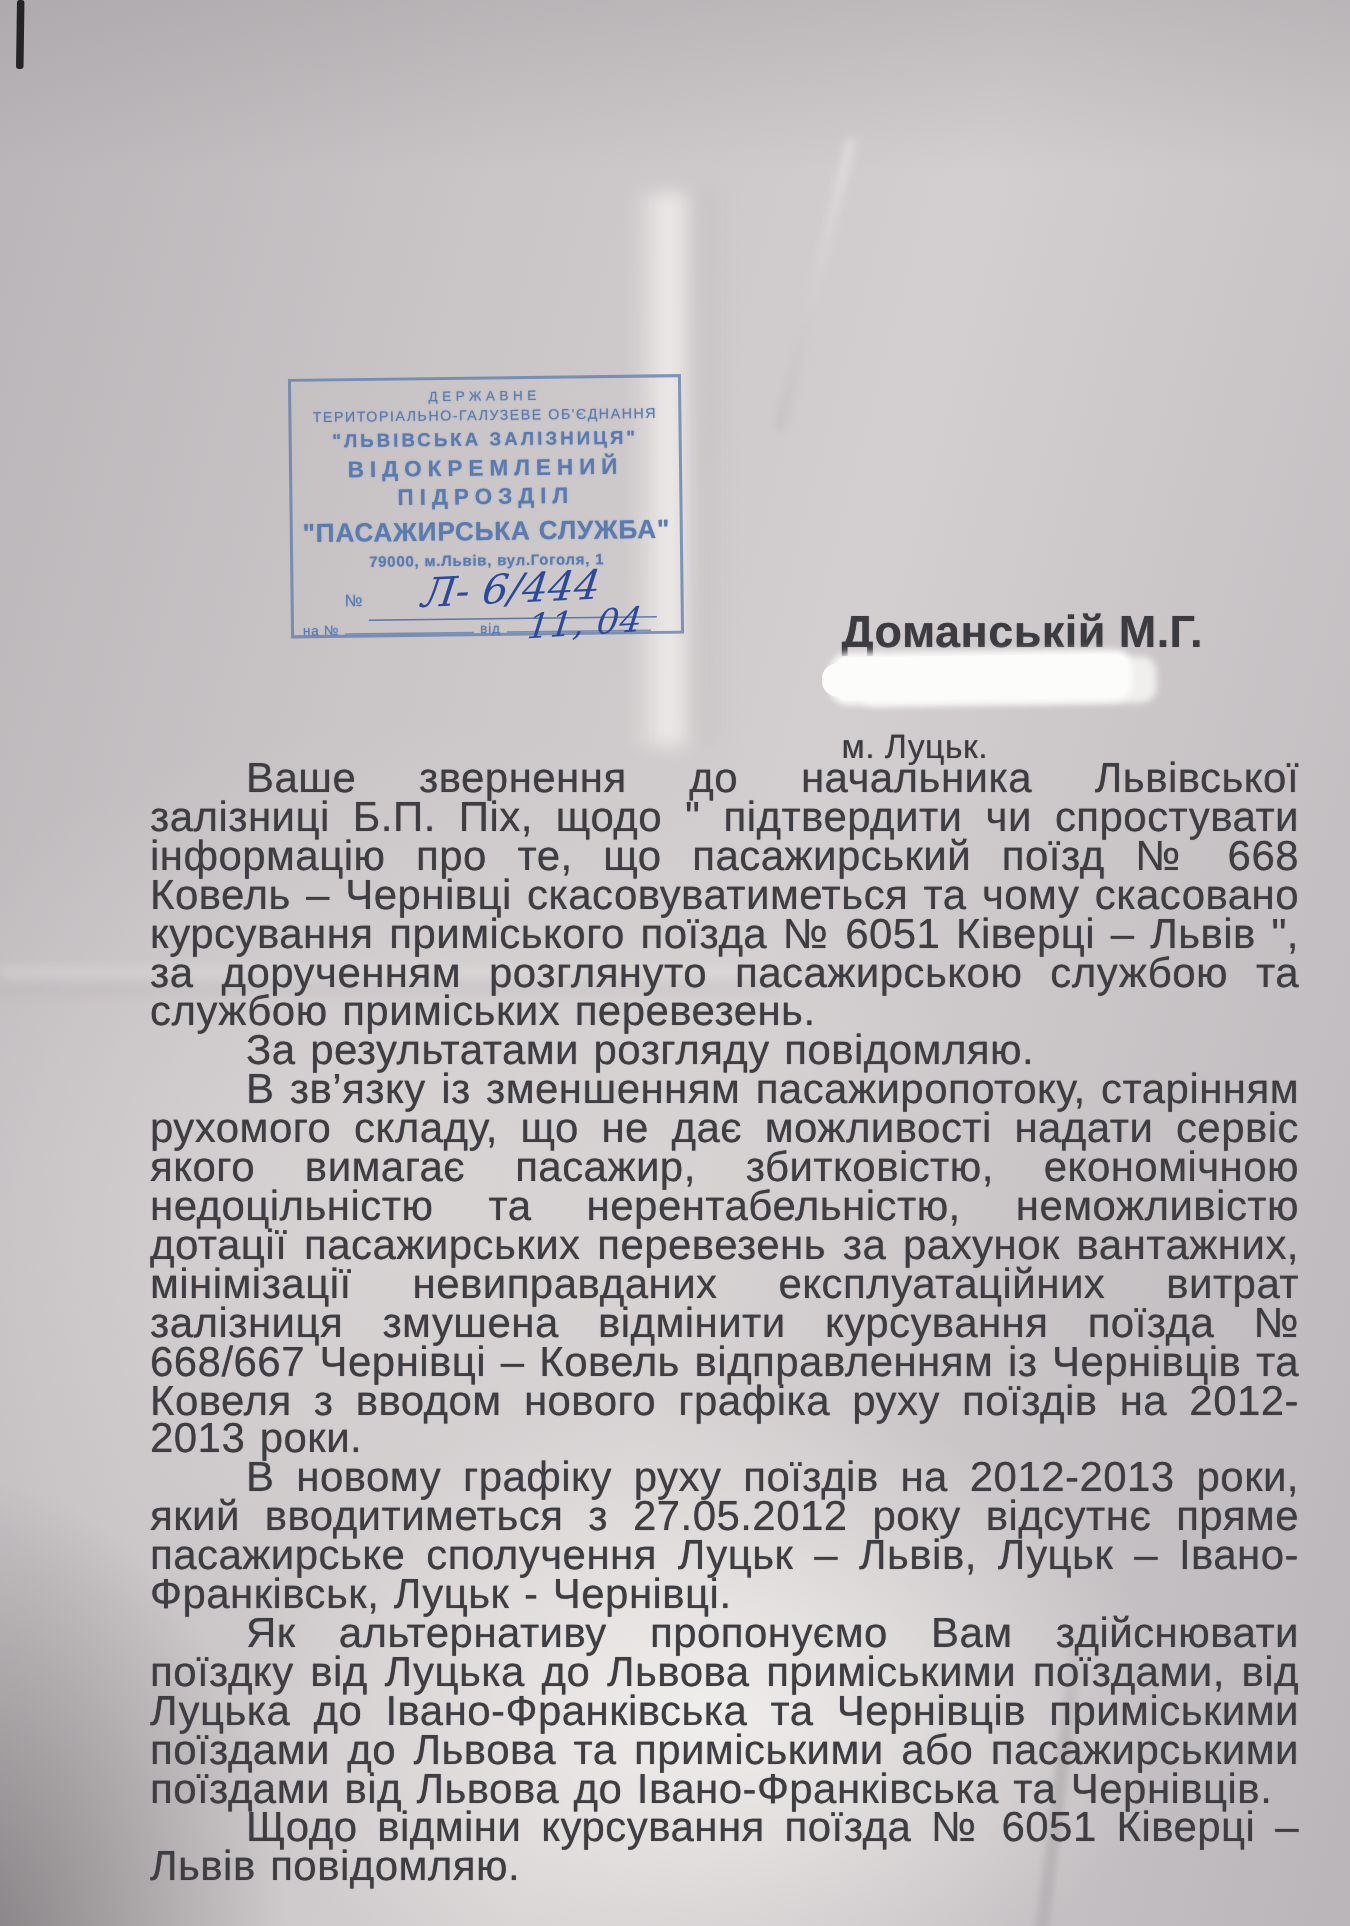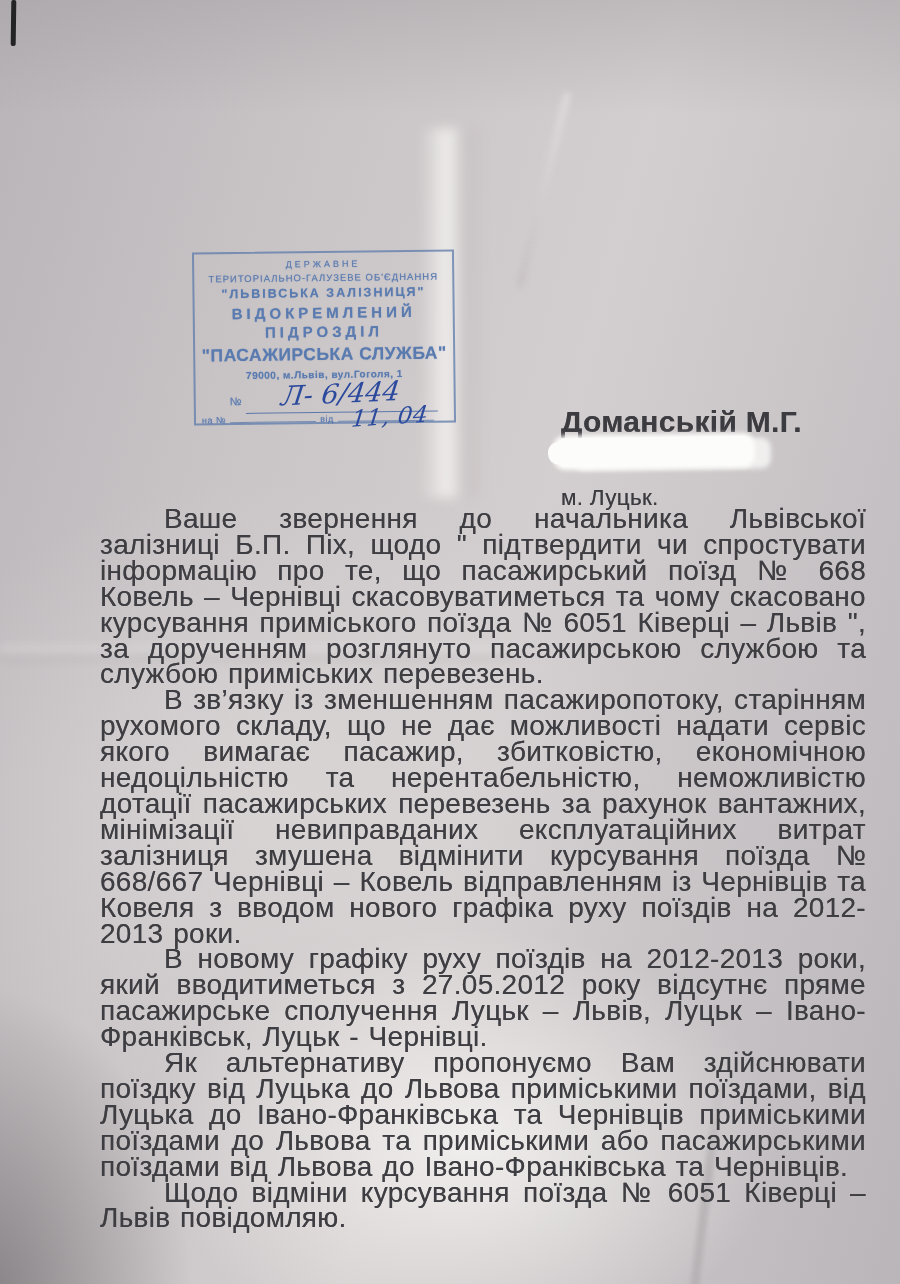--- a/index.html
+++ b/index.html
@@ -99,19 +99,20 @@
       <span class="date-value hand">11, 04</span>
     </div>
   </div>
 
   <div class="addr-name">Доманській М.Г.</div>
   <div class="redaction"></div>
   <div class="addr-city">м. Луцьк.</div>
 
   <div class="letter-body">
     <p>Ваше звернення до начальника Львівської залізниці  Б.П. Піх, щодо " підтвердити чи спростувати інформацію про те, що пасажирський поїзд № 668 Ковель – Чернівці скасовуватиметься та чому скасовано курсування приміського поїзда № 6051 Ківерці – Львів ", за дорученням розглянуто пасажирською службою та службою приміських перевезень.</p>
+    <p>За результатами розгляду повідомляю.</p>
     <p>В зв’язку із зменшенням пасажиропотоку, старінням рухомого складу, що не дає можливості надати сервіс якого вимагає пасажир, збитковістю, економічною недоцільністю та нерентабельністю, неможливістю дотації пасажирських перевезень за рахунок вантажних, мінімізації невиправданих експлуатаційних витрат залізниця змушена відмінити курсування поїзда № 668/667 Чернівці – Ковель відправленням із Чернівців та Ковеля з вводом нового графіка руху поїздів на 2012-2013 роки.</p>
     <p>В новому графіку руху поїздів на 2012-2013 роки, який вводитиметься з 27.05.2012 року відсутнє пряме пасажирське сполучення Луцьк – Львів, Луцьк – Івано-Франківськ, Луцьк - Чернівці.</p>
     <p>Як альтернативу пропонуємо Вам здійснювати поїздку від Луцька до Львова приміськими поїздами, від Луцька до Івано-Франківська та Чернівців приміськими поїздами до Львова та приміськими або пасажирськими поїздами від Львова до Івано-Франківська та Чернівців.</p>
     <p>Щодо відміни курсування поїзда № 6051 Ківерці – Львів повідомляю.</p>
   </div>
 
 </div>
 
 </body></html>

